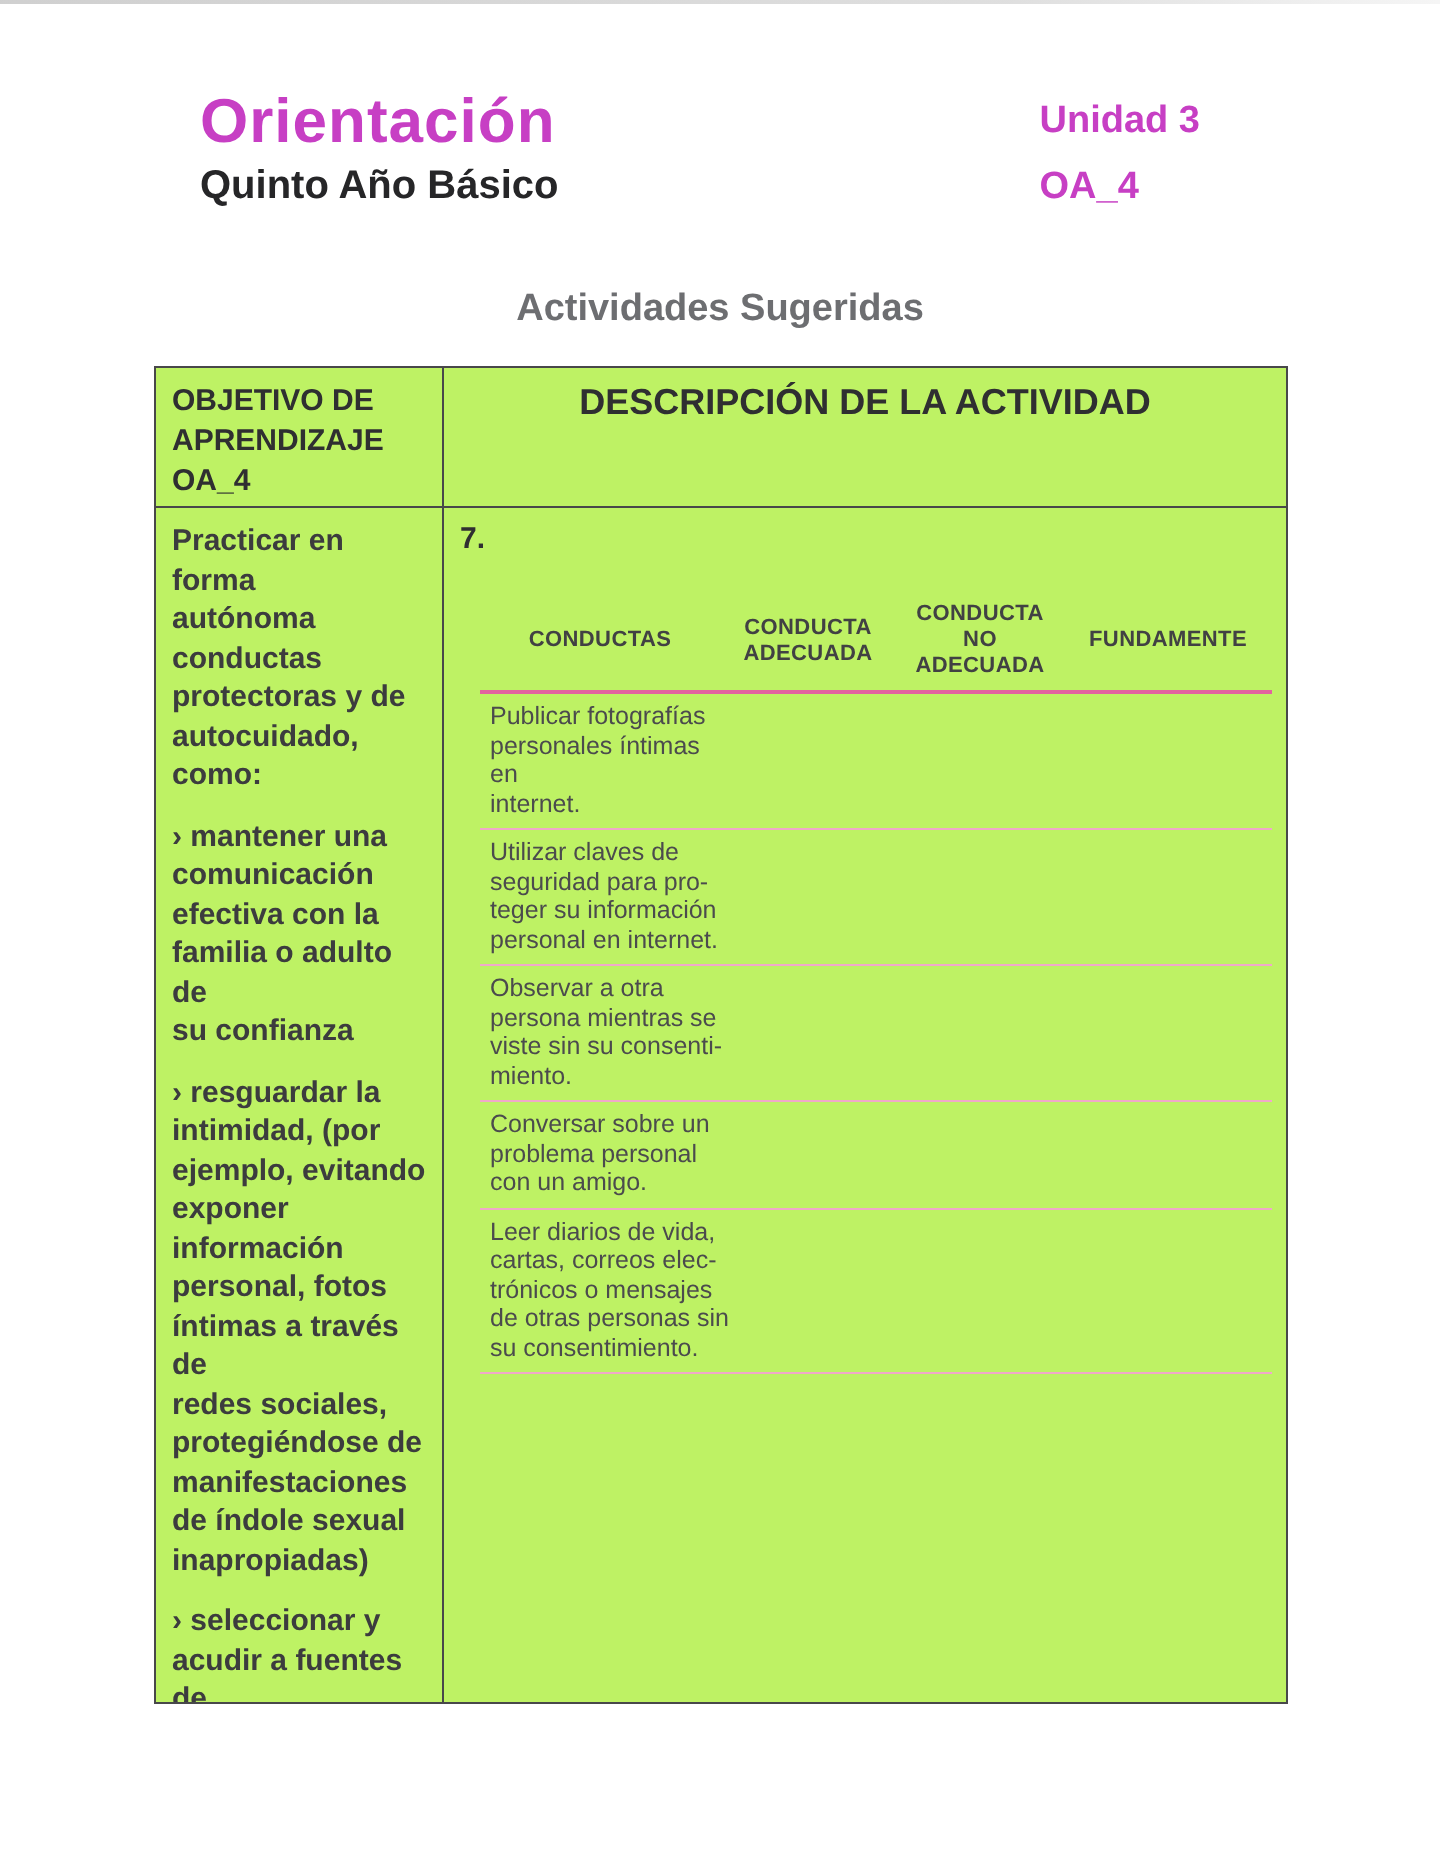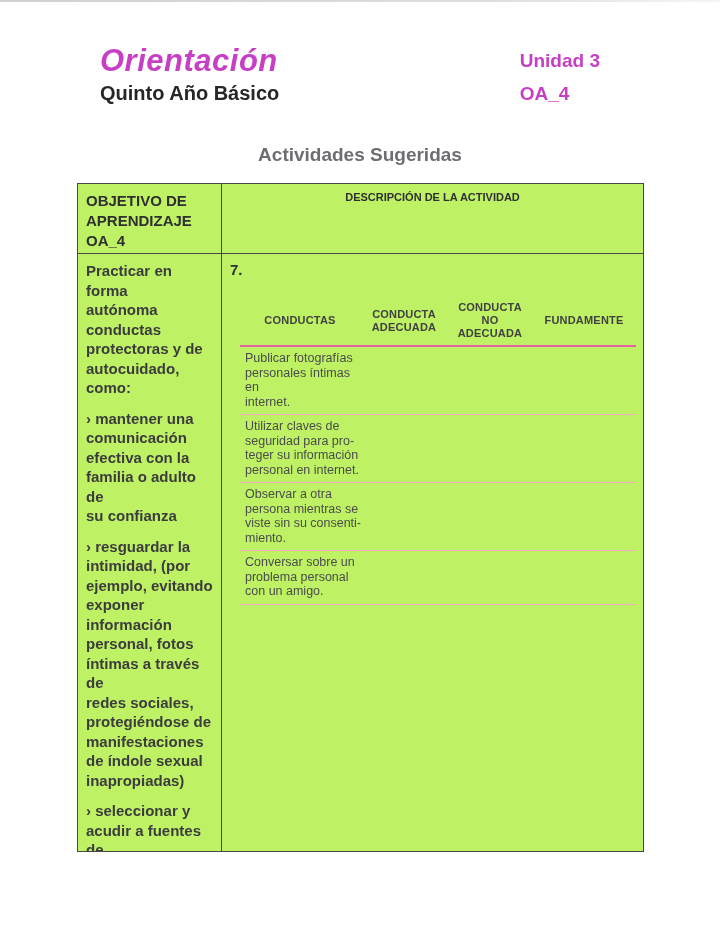--- a/index.html
+++ b/index.html
@@ -16,21 +16,21 @@
     background: linear-gradient(to right, #a9a9a9 0%, #c4c4c4 70%, #ededed 100%);
     opacity: .55;
   }
   
   .doc-header {
     position: absolute; left: 100px; right: 120px; top: 42px;
     display: flex; justify-content: space-between; align-items: flex-start;
   }
   .subject {
     font-size: 31px; font-weight: bold; color: #c73fc4;
-    line-height: 38px; letter-spacing: 0.5px; font-style: italic;
+    line-height: 38px; letter-spacing: 0.5px;
   }
   .grade {
     font-size: 20px; font-weight: bold; color: #262628;
     line-height: 24px; margin-top: 1px;
   }
   .header-right { }
   .unit {
     font-size: 19px; font-weight: bold; color: #c73fc4;
     line-height: 24px; margin-top: 7px;
   }
@@ -57,21 +57,21 @@
   .cell { overflow: hidden; }
   .objective-header {
     border-right: 1px solid #48484a; border-bottom: 1px solid #48484a;
     padding: 7px 8px;
     font-size: 15px; font-weight: bold; color: #2f2f31;
     line-height: 20px; white-space: pre-line;
   }
   .description-header {
     border-bottom: 1px solid #48484a;
     padding-top: 7px; text-align: center;
-    font-size: 11px; font-weight: bold; color: #2f2f31;
+    font-size: 18px; font-weight: bold; color: #2f2f31;
   }
   .objective-body {
     border-right: 1px solid #48484a;
     padding: 7px 8px;
     font-size: 15px; font-weight: bold; color: #3c3c3e;
     line-height: 19.5px;
   }
   .objective-body p { margin: 0 0 11px; white-space: pre-line; }
   .description-body { padding: 7px 7px 0 8px; }
   .activity-number { font-size: 15px; font-weight: bold; color: #2f2f31; }
@@ -188,15 +188,22 @@
         <span class="ws-text">Observar a otra
 persona mientras se
 viste sin su consenti-
 miento.</span>
       </div>
       <div class="ws-row">
         <span class="ws-text">Conversar sobre un
 problema personal
 con un amigo.</span>
       </div>
+      <div class="ws-row">
+        <span class="ws-text">Leer diarios de vida,
+cartas, correos elec-
+trónicos o mensajes
+de otras personas sin
+su consentimiento.</span>
+      </div>
     </div>
   </div>
 </section>
 
 </body></html>

